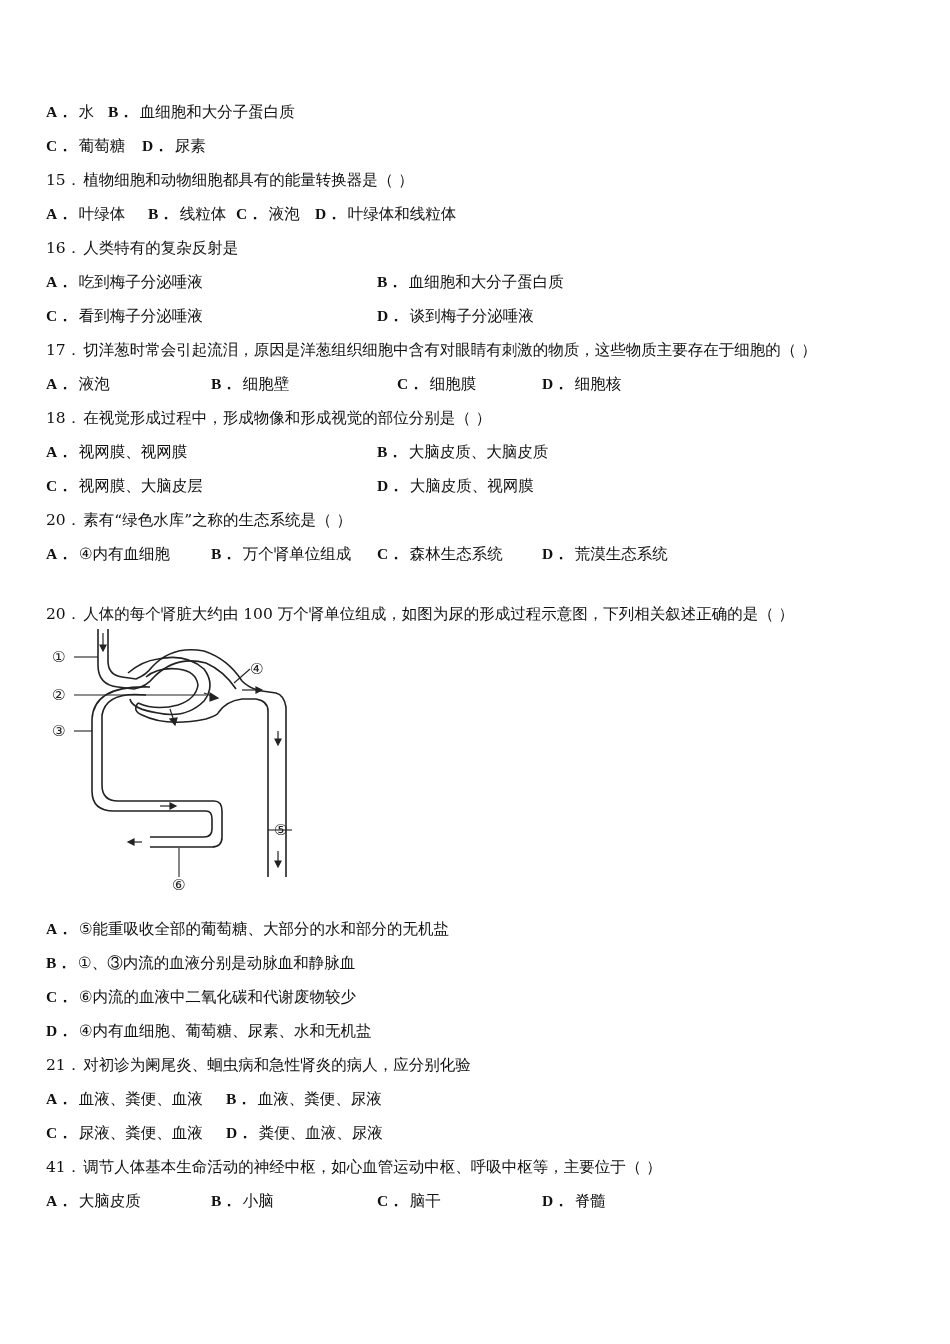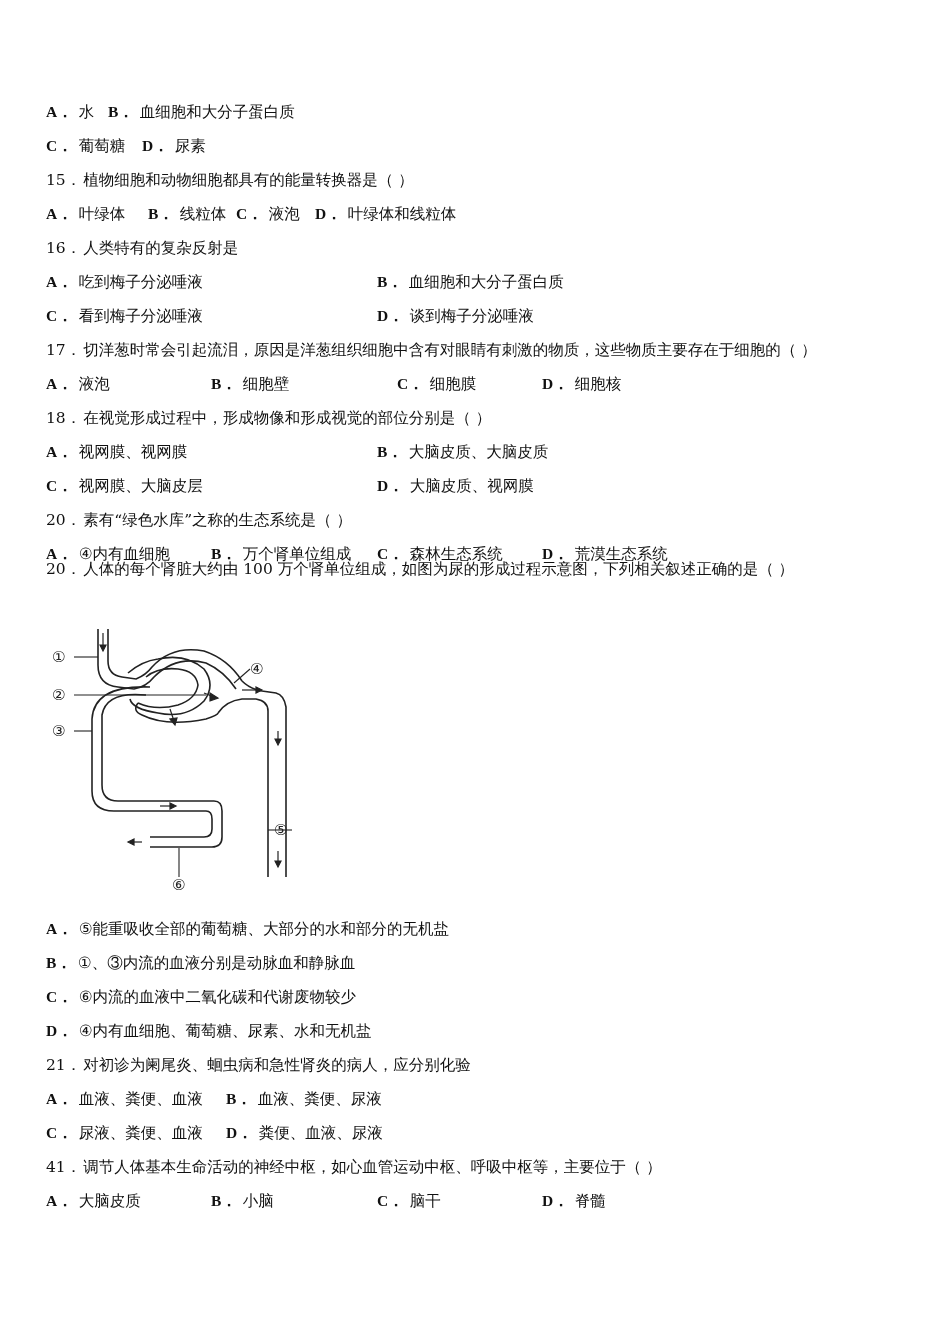--- a/index.html
+++ b/index.html
@@ -70,21 +70,21 @@
 <div class="line" style="top:509px">
   <span class="qnum">20．</span><span>素有“绿色水库”之称的生态系统是（       ）</span>
 </div>
 <div class="line" style="top:543px">
   <span class="opt" style="left:0"><b>A．</b><span>④内有血细胞</span></span>
   <span class="opt" style="left:165px"><b>B．</b><span>万个肾单位组成</span></span>
   <span class="opt" style="left:331px"><b>C．</b><span>森林生态系统</span></span>
   <span class="opt" style="left:496px"><b>D．</b><span>荒漠生态系统</span></span>
 </div>
 
-<div class="line" style="top:558px">
+<div class="line" style="top:603px">
   <span class="qnum">20．</span><span>人体的每个肾脏大约由 100 万个肾单位组成，如图为尿的形成过程示意图，下列相关叙述正确的是（       ）</span>
 </div>
 
 <div class="figure">
   <svg width="260" height="280" viewBox="0 0 260 280" fill="none" stroke="#222" stroke-width="1.6">
 
     <path d="M52 14 V50 Q52 70 72 72 L88 74 Q100 72 108 62 Q130 40 160 48 Q178 56 190 74"></path>
     <path d="M62 14 V46 Q62 60 76 62 L90 64 Q100 60 106 52 Q126 30 158 36 Q182 44 196 66"></path>
 
     <path d="M82 58 Q96 46 112 44 Q140 38 158 54 Q170 70 158 86 Q140 104 112 98 Q86 94 84 84"></path>

